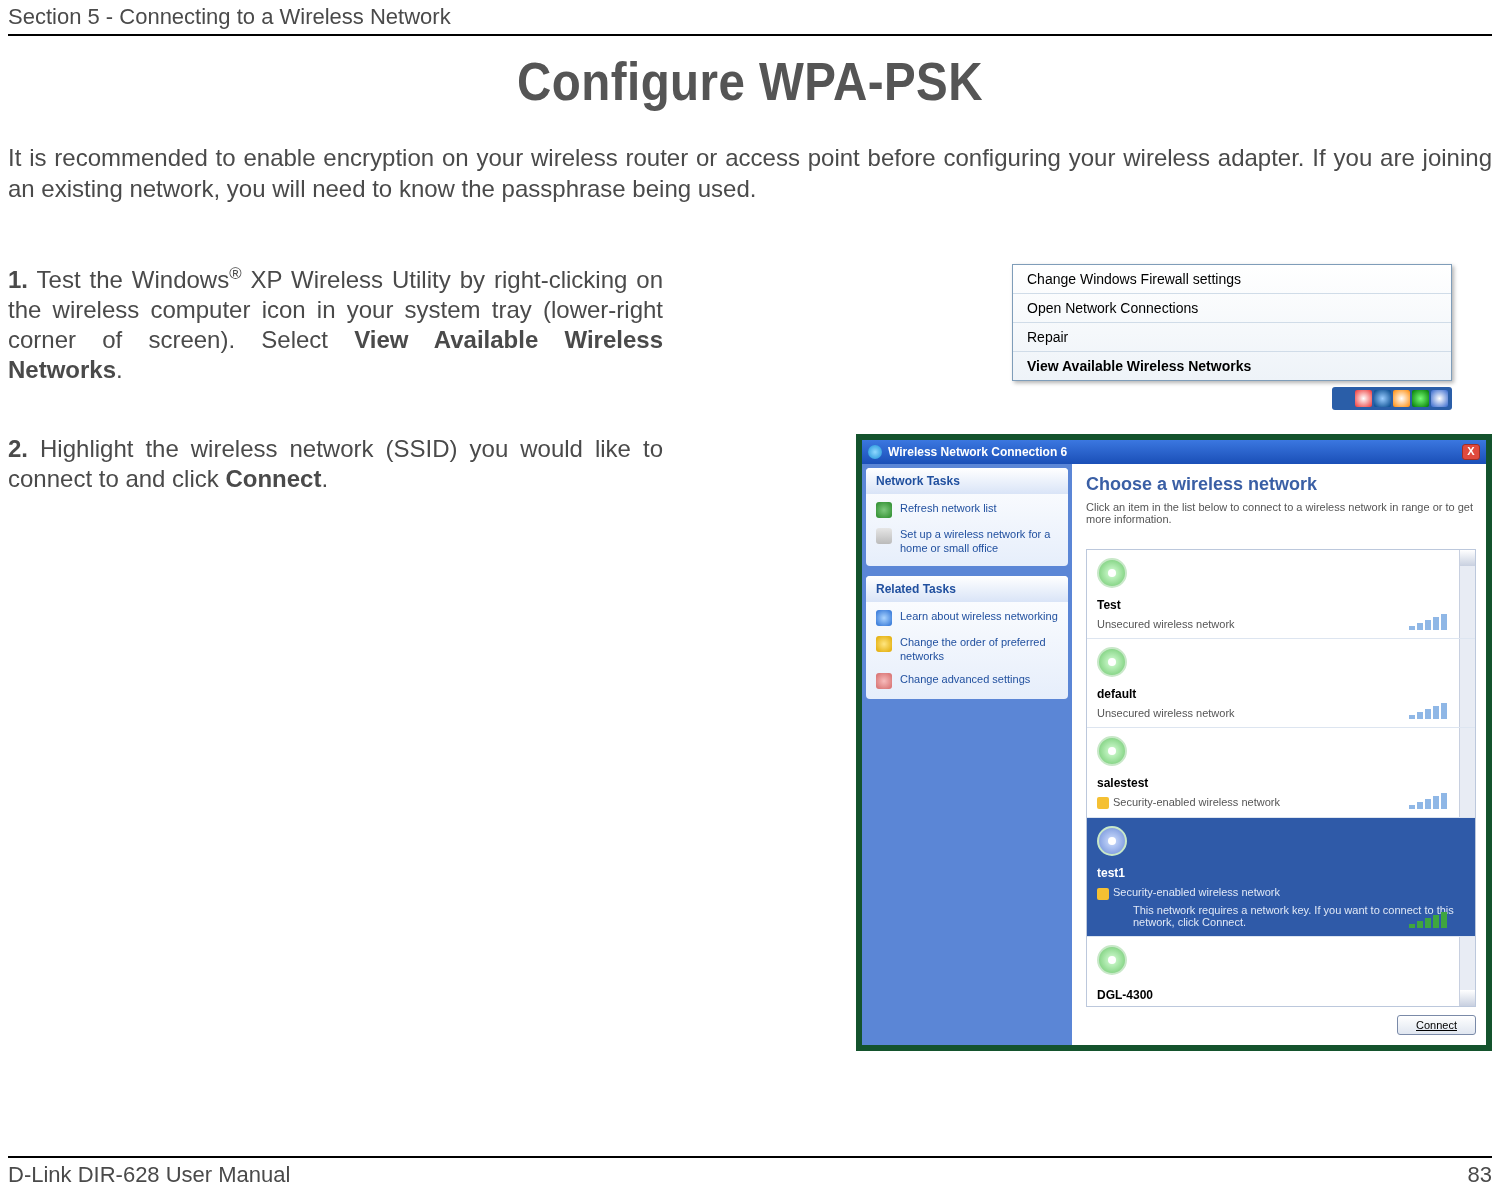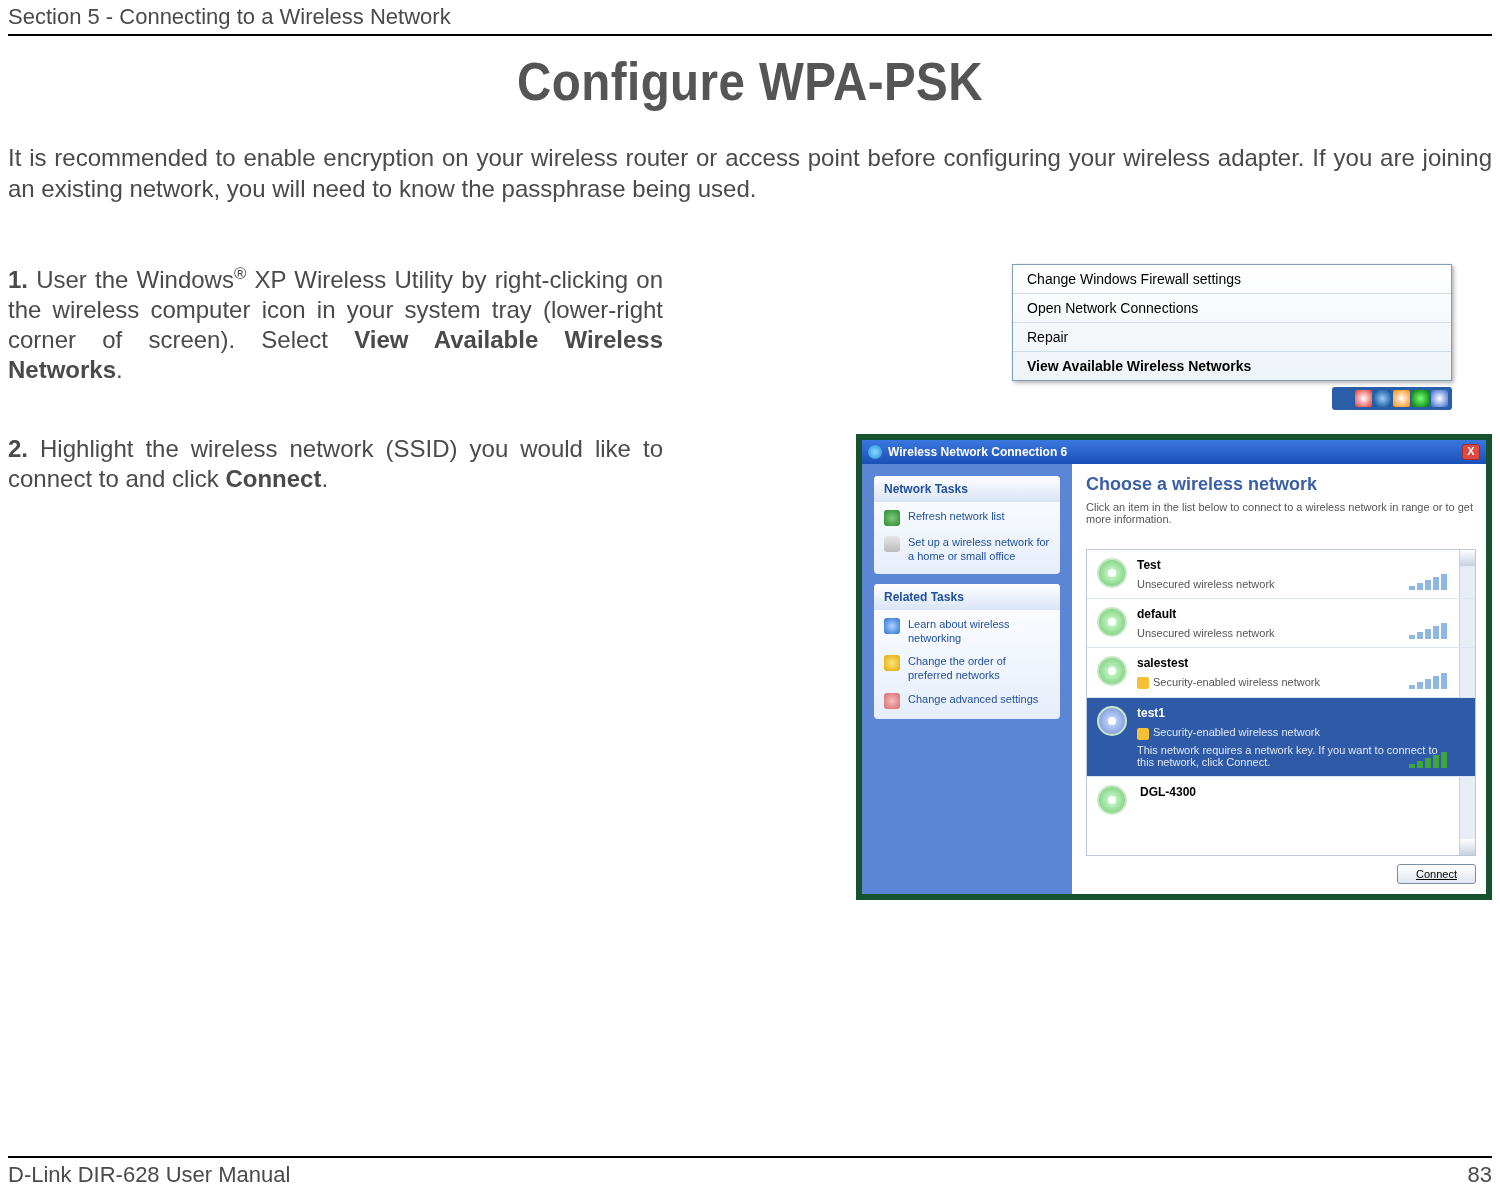--- a/index.html
+++ b/index.html
@@ -120,21 +120,21 @@
     display:inline-block;
   }
   .close-btn{
     width:18px;height:16px;background:#e04a3e;border:1px solid #a03028;
     border-radius:3px;color:#fff;font-size:11px;line-height:13px;text-align:center;
   }
   .win-body{display:flex;min-height:430px;}
   .sidebar{
     width:210px;
     background:#5b86d6;
-    padding:12px;
+    padding:4px;
     display:flex;flex-direction:column;gap:10px;
   }
   .task-panel{
     background:linear-gradient(#fff,#e6eefb);
     border-radius:4px;
     overflow:hidden;
   }
   .task-hdr{
     background:linear-gradient(#fff,#d9e4f7);
     color:#21509f;
@@ -170,21 +170,21 @@
   }
   .net-list{
     border:1px solid #bcc8dc;flex:1;overflow:hidden;position:relative;
   }
   .net-scroll{position:absolute;right:0;top:0;bottom:0;width:16px;background:#e8ecf4;border-left:1px solid #c8d0e0;}
   .net-scroll::before{content:"";position:absolute;top:0;left:0;right:0;height:16px;background:linear-gradient(#fff,#c8d0e0);}
   .net-scroll::after{content:"";position:absolute;bottom:0;left:0;right:0;height:16px;background:linear-gradient(#fff,#c8d0e0);}
   .net-item{
     display:flex;align-items:flex-start;gap:10px;
     padding:8px 20px 8px 10px;border-bottom:1px solid #dde5f0;
-    font-size:11px;color:#333;position:relative;
+    font-size:11px;color:#333;position:relative;flex-direction:column;
   }
   .net-item .signal{
     position:absolute;right:22px;bottom:8px;width:44px;height:18px;
     display:flex;align-items:flex-end;gap:2px;
   }
   .signal span{display:inline-block;width:6px;background:#8fb7e6;}
   .signal .b1{height:4px;} .signal .b2{height:7px;} .signal .b3{height:10px;}
   .signal .b4{height:13px;} .signal .b5{height:16px;}
   .signal.good span{background:#3fa63f;}
   .net-icon{
@@ -195,21 +195,21 @@
   .net-icon::after{content:"";position:absolute;inset:9px;border-radius:50%;background:#fff;}
   .net-ssid{font-weight:bold;font-size:12px;color:#000;}
   .net-status{color:#555;margin-top:6px;}
   .lock-icon{display:inline-block;width:12px;height:12px;background:#f5c033;border-radius:2px;margin-right:4px;vertical-align:middle;}
   .net-item.selected{
     background:#2f5aa8;color:#fff;
   }
   .net-item.selected .net-ssid{color:#fff;}
   .net-item.selected .net-status,.net-item.selected .extra{color:#e0e8f6;}
   .net-item.selected .net-icon{background:radial-gradient(circle,#d0e0ff,#6a8ad6);}
-  .extra{margin-top:4px;}
+  .extra{margin-top:4px;margin-left:36px;}
   .net-item.last{padding-bottom:4px;gap:13px;}
   .footer-row{
     display:flex;justify-content:flex-end;padding-top:8px;
   }
   .connect-btn{
     font-family:Tahoma,sans-serif;font-size:11px;
     padding:3px 18px;border:1px solid #7a8aa8;border-radius:3px;
     background:linear-gradient(#fff,#e0e6f0);
     text-decoration:underline;
   }
@@ -224,21 +224,21 @@
 <body>
 
 <div class="section-header">Section 5 - Connecting to a Wireless Network</div>
 
 <div class="main-title">Configure WPA-PSK</div>
 
 <div class="intro-text">It is recommended to enable encryption on your wireless router or access point before configuring your wireless adapter. If you are joining an existing network, you will need to know the passphrase being used.</div>
 
 <div class="step-row">
   <div class="step-text">
-    <b>1.</b><span> User the Windows</span><span class="super">®</span><span> XP Wireless Utility by right-clicking on the wireless computer icon in your system tray (lower-right corner of screen). Select </span><b>View Available Wireless Networks</b><span>.</span>
+    <b>1.</b><span> Test the Windows</span><span class="super">®</span><span> XP Wireless Utility by right-clicking on the wireless computer icon in your system tray (lower-right corner of screen). Select </span><b>View Available Wireless Networks</b><span>.</span>
   </div>
   <div class="img-col">
     <div class="ctx-menu-wrap">
       <div class="ctx-menu">
         <div class="ctx-item">Change Windows Firewall settings</div>
         <div class="ctx-item">Open Network Connections</div>
         <div class="ctx-item">Repair</div>
         <div class="ctx-item">View Available Wireless Networks</div>
       </div>
       <div class="tray">

